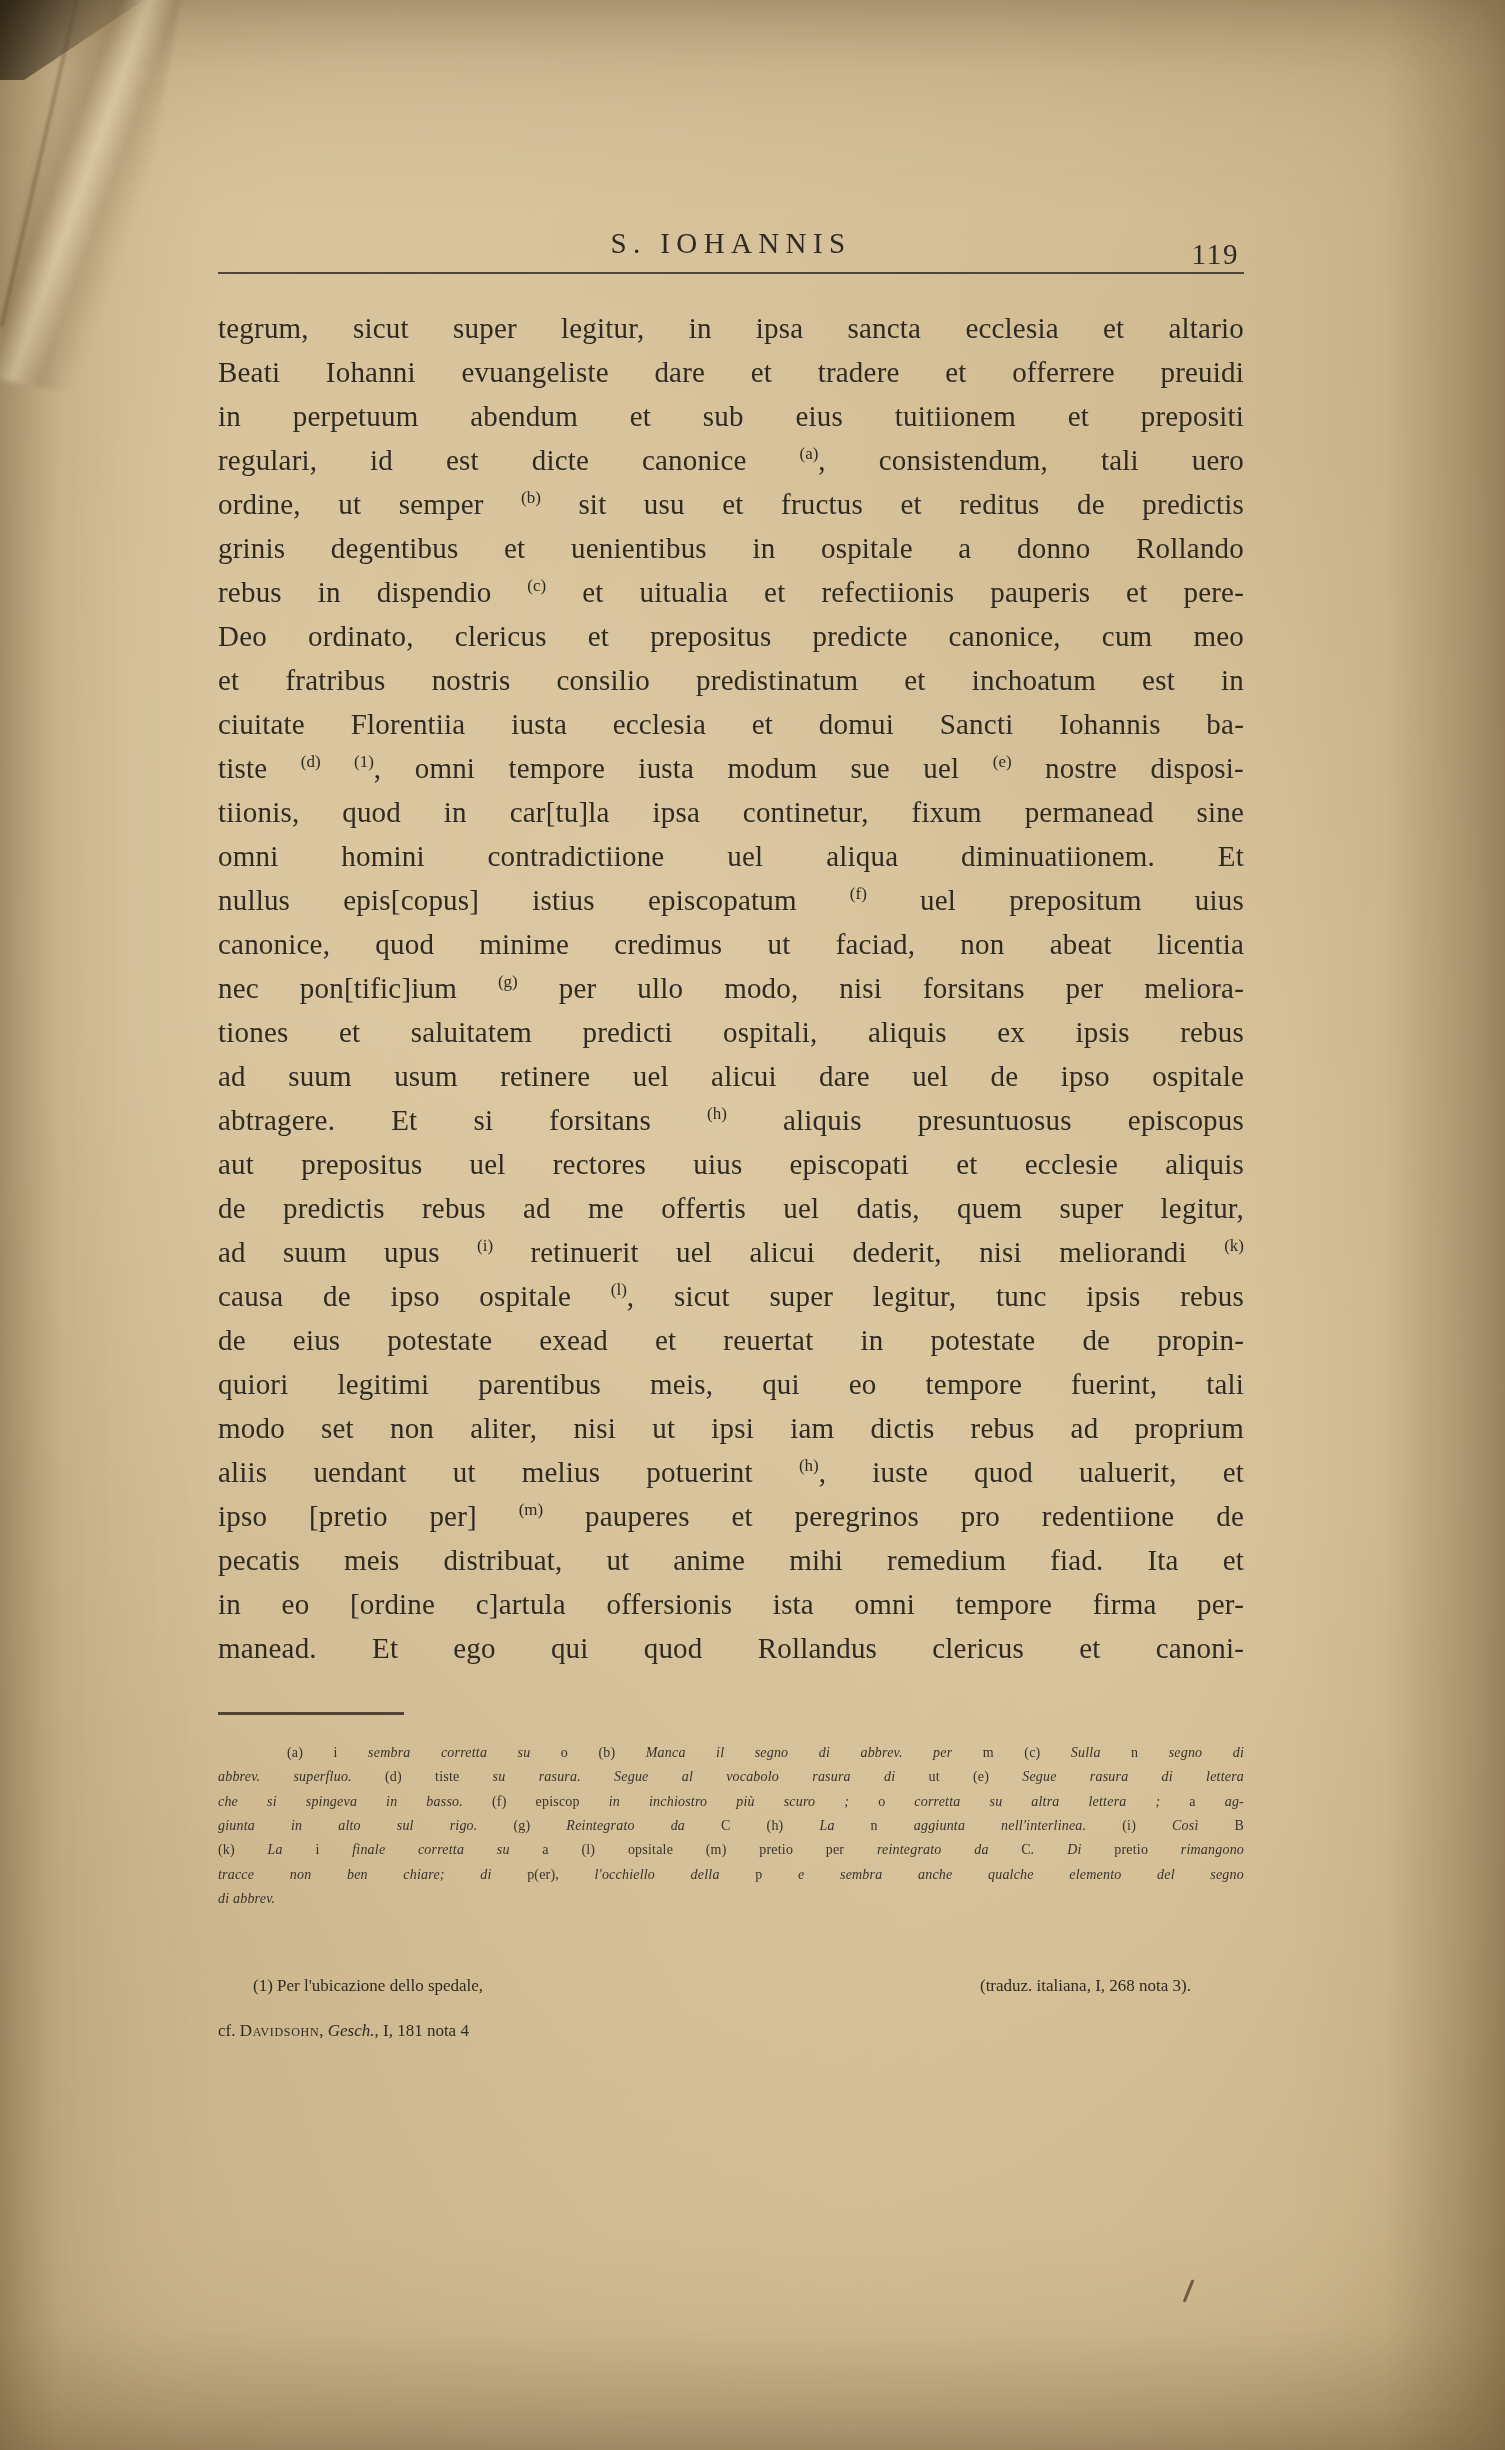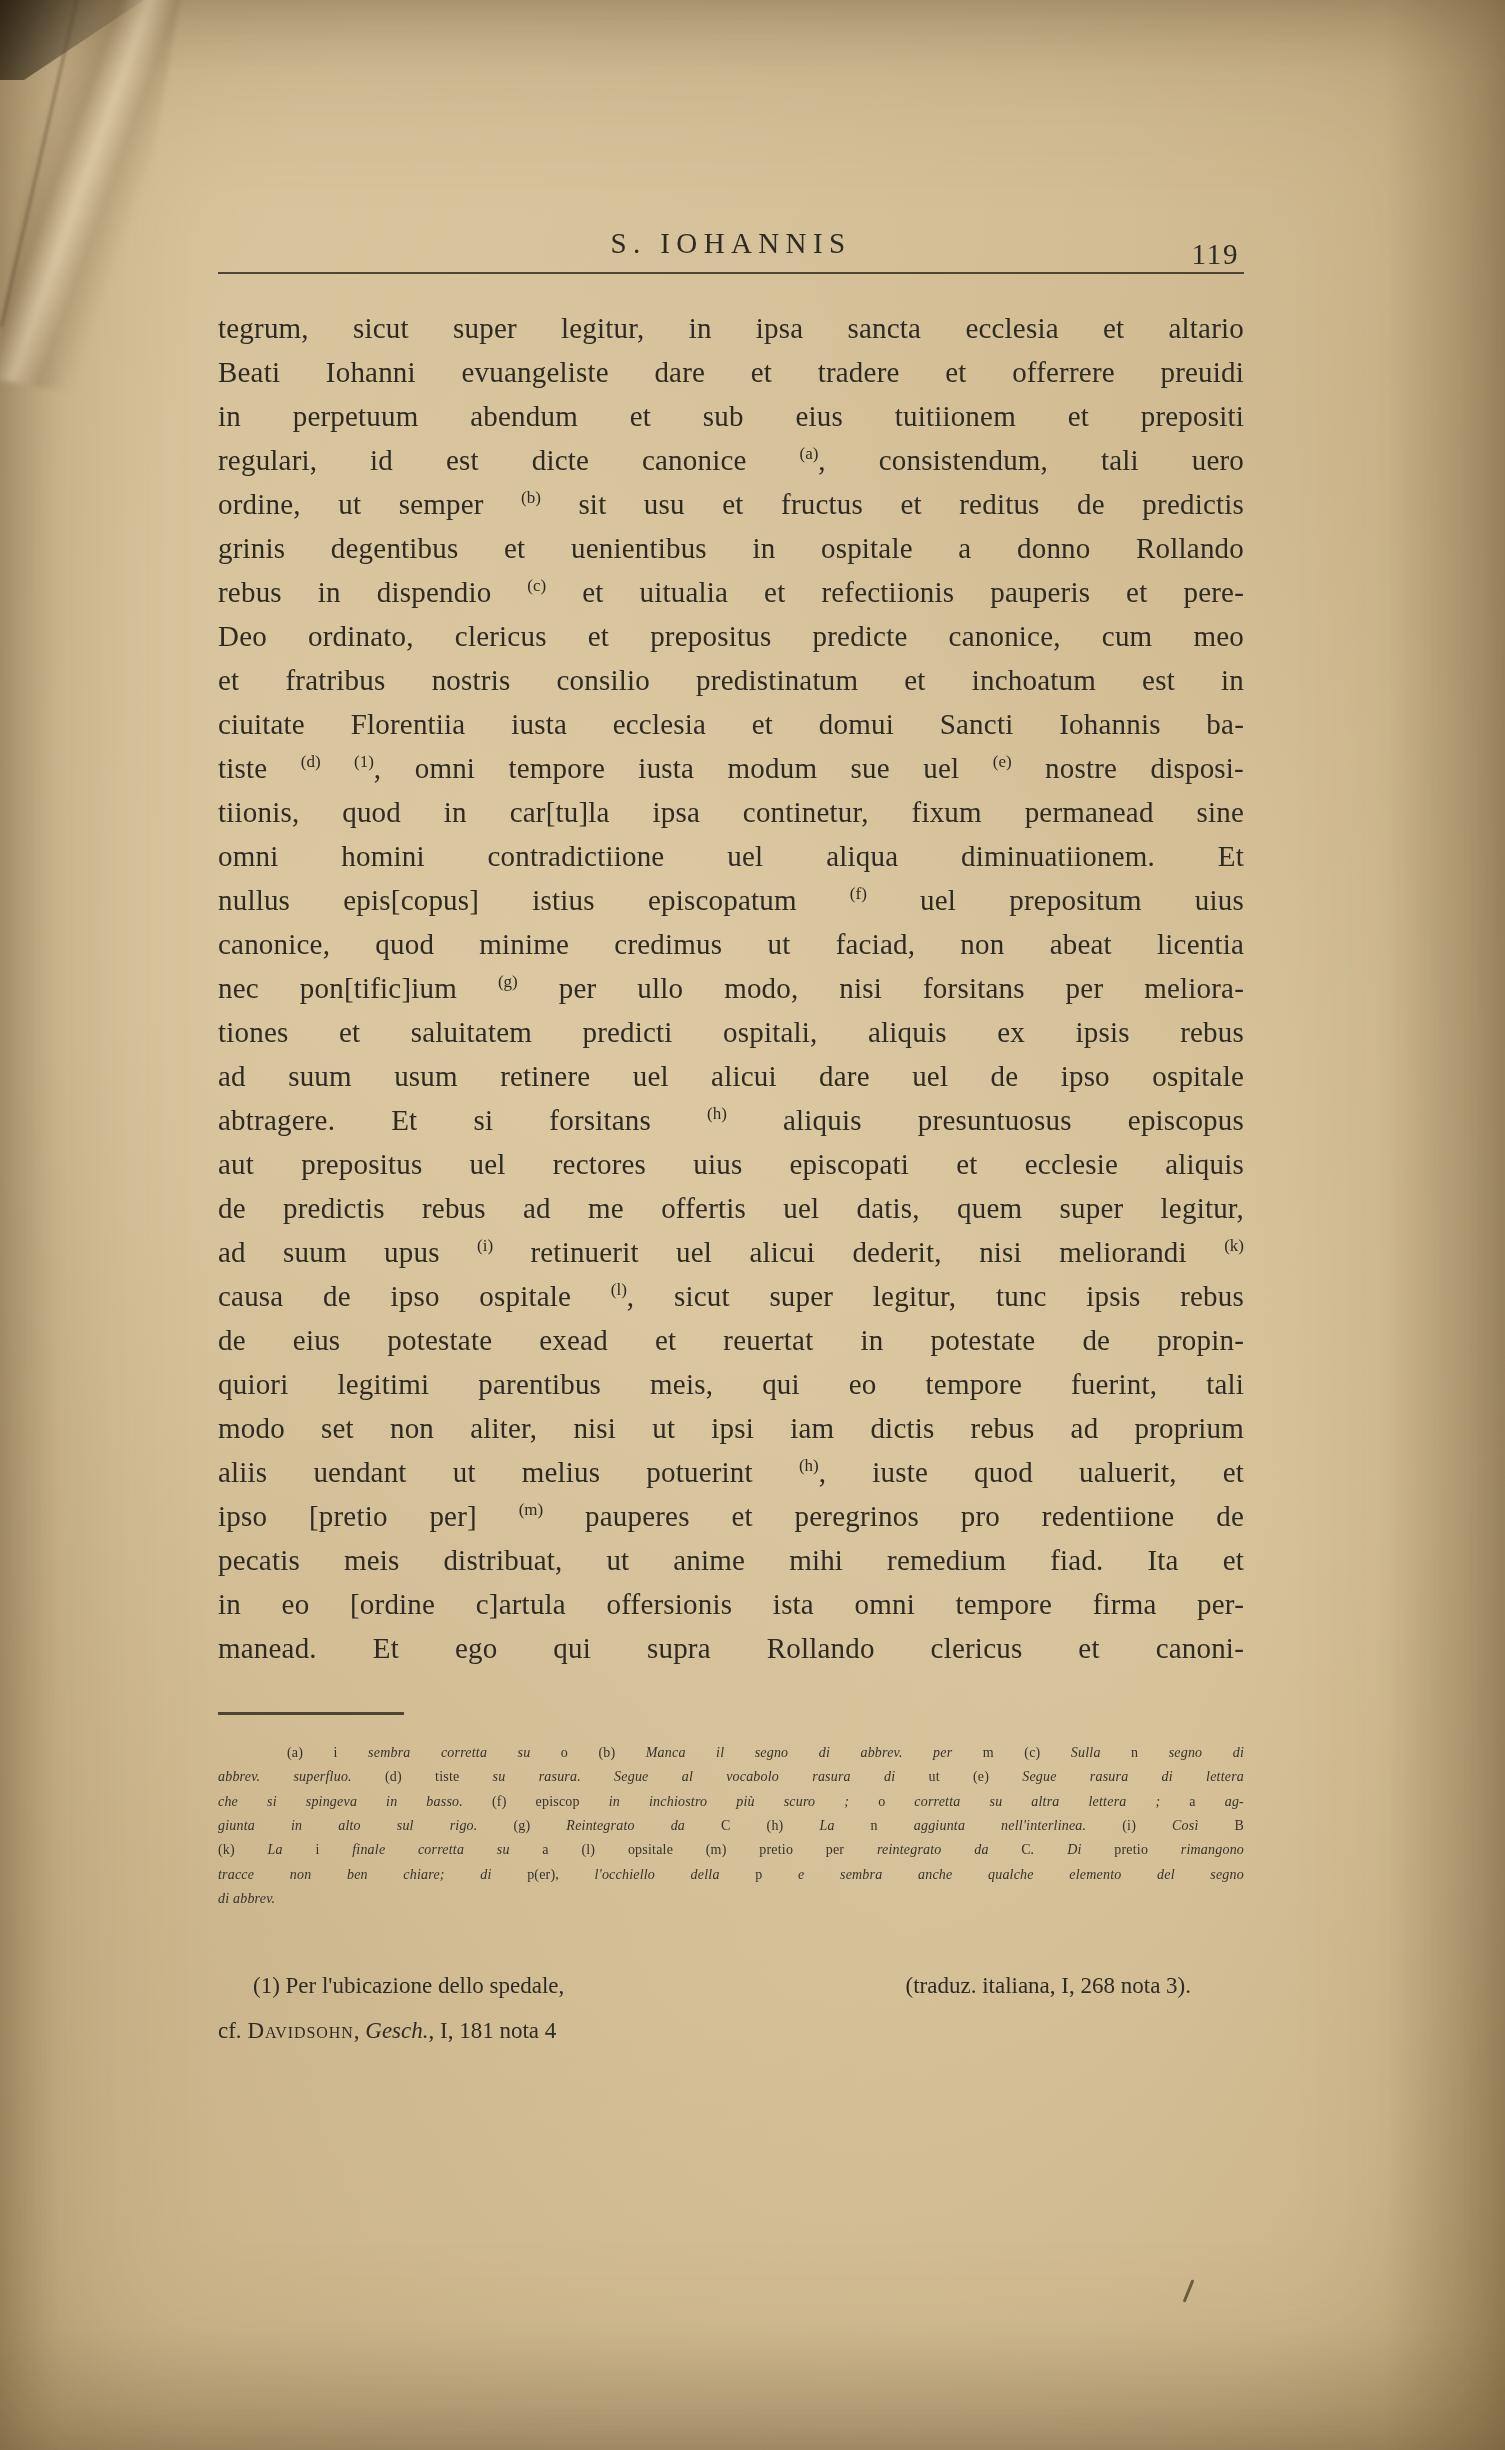--- a/index.html
+++ b/index.html
@@ -92,21 +92,21 @@
     letter-spacing:0.2px;
     text-align:justify;
     text-align-last:justify;
     color:#37322a;
   }
   .app-line.first { text-indent:69px; }
   .app-line.last { text-align-last:left; }
   .roman { font-style:normal; }
   .footnote {
     margin-top:51px;
-    font-size:23px;
+    font-size:17px;
     line-height:45px;
   }
   .footnote-line1 {
     display:flex;
     justify-content:space-between;
     padding-left:35px;
     padding-right:53px;
   }
   .smallcaps { font-variant: small-caps; letter-spacing:0.04em; }
   .italic { font-style:italic; }
@@ -150,21 +150,21 @@
         <div class="body-line">de predictis rebus ad me offertis uel datis, quem super legitur,</div>
         <div class="body-line">ad suum upus <sup>(i)</sup> retinuerit uel alicui dederit, nisi meliorandi <sup>(k)</sup></div>
         <div class="body-line">causa de ipso ospitale <sup>(l)</sup>, sicut super legitur, tunc ipsis rebus</div>
         <div class="body-line">de eius potestate exead et reuertat in potestate de propin-</div>
         <div class="body-line">quiori legitimi parentibus meis, qui eo tempore fuerint, tali</div>
         <div class="body-line">modo set non aliter, nisi ut ipsi iam dictis rebus ad proprium</div>
         <div class="body-line">aliis uendant ut melius potuerint <sup>(h)</sup>, iuste quod ualuerit, et</div>
         <div class="body-line">ipso [pretio per] <sup>(m)</sup> pauperes et peregrinos pro redentiione de</div>
         <div class="body-line">pecatis meis distribuat, ut anime mihi remedium fiad. Ita et</div>
         <div class="body-line">in eo [ordine c]artula offersionis ista omni tempore firma per-</div>
-        <div class="body-line">manead. Et ego qui supra Rollando clericus et canoni-</div>
+        <div class="body-line">manead. Et ego qui quod Rollandus clericus et canoni-</div>
       </div>
 
     <div class="apparatus-rule"></div>
     <div class="apparatus">
         <div class="app-line first"><span class="roman">(a)</span> <span class="roman">i</span> sembra corretta su <span class="roman">o</span> <span class="roman">(b)</span> Manca il segno di abbrev. per <span class="roman">m</span> <span class="roman">(c)</span> Sulla <span class="roman">n</span> segno di</div>
         <div class="app-line">abbrev. superfluo. <span class="roman">(d)</span> <span class="roman">tiste</span> su rasura. Segue al vocabolo rasura di <span class="roman">ut</span> <span class="roman">(e)</span> Segue rasura di lettera</div>
         <div class="app-line">che si spingeva in basso. <span class="roman">(f)</span> <span class="roman">episcop</span> in inchiostro più scuro ; <span class="roman">o</span> corretta su altra lettera ; <span class="roman">a</span> ag-</div>
         <div class="app-line">giunta in alto sul rigo. <span class="roman">(g)</span> Reintegrato da <span class="roman">C</span> <span class="roman">(h)</span> La <span class="roman">n</span> aggiunta nell'interlinea. <span class="roman">(i)</span> Così <span class="roman">B</span></div>
         <div class="app-line"><span class="roman">(k)</span> La <span class="roman">i</span> finale corretta su <span class="roman">a</span> <span class="roman">(l)</span> <span class="roman">opsitale</span> <span class="roman">(m)</span> <span class="roman">pretio per</span> reintegrato da <span class="roman">C</span>. Di <span class="roman">pretio</span> rimangono</div>
         <div class="app-line">tracce non ben chiare; di <span class="roman">p(er),</span> l'occhiello della <span class="roman">p</span> e sembra anche qualche elemento del segno</div>

